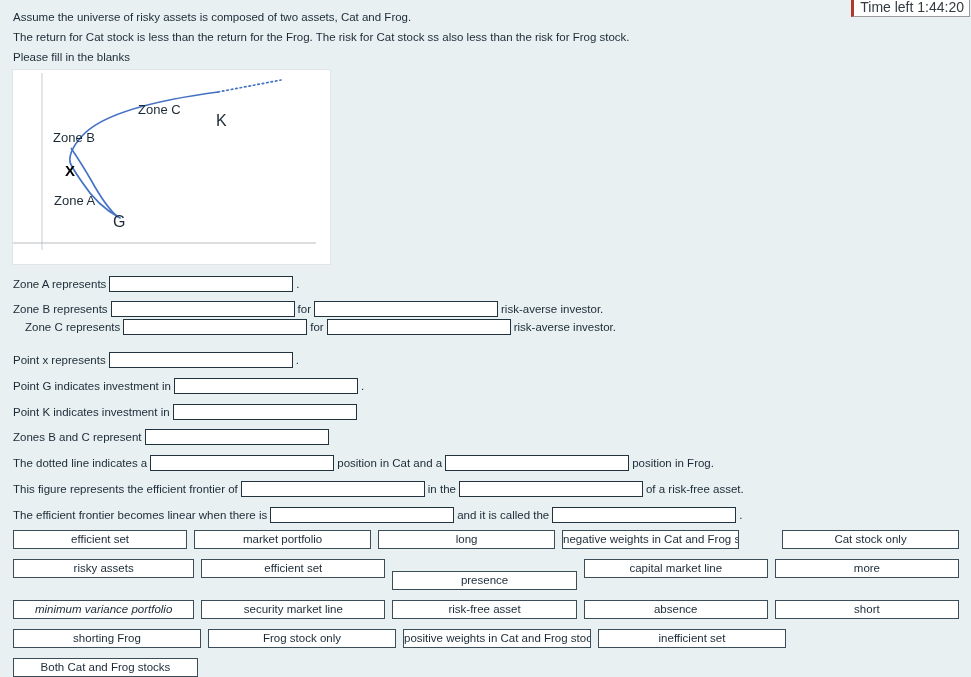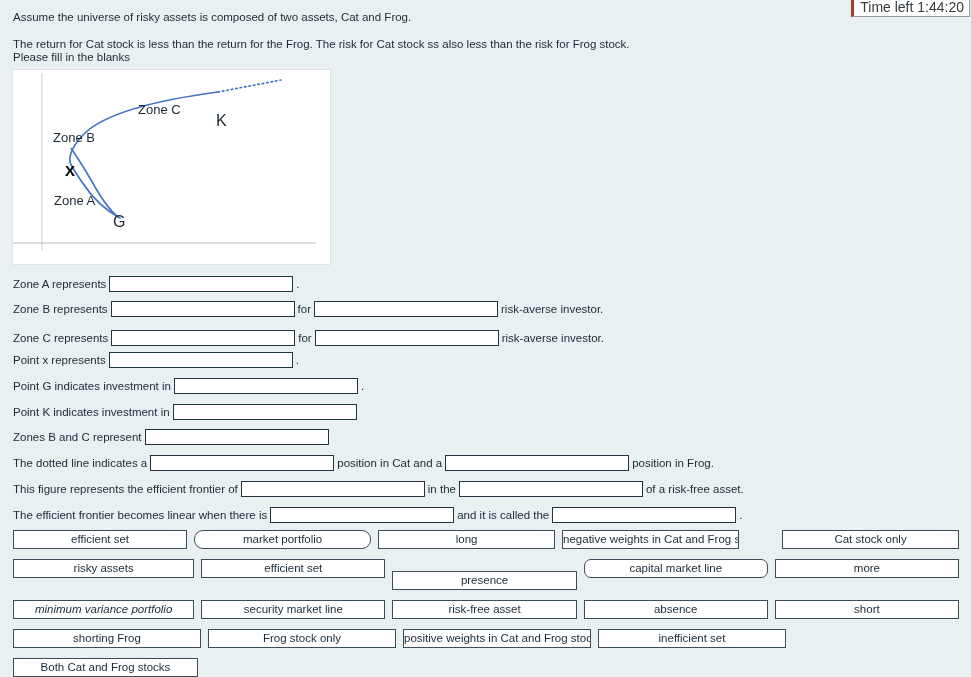--- a/index.html
+++ b/index.html
@@ -35,21 +35,21 @@
 
   
   .intro {
     position: absolute;
     left: 13px;
     white-space: nowrap;
     font-size: 11.5px;
     color: #1b2a36;
   }
   #intro-1 { top: 11px; }
-  #intro-2 { top: 31px; margin-top: 7px; }
+  #intro-2 { top: 31px; }
   #intro-3 { top: 51px; }
 
   
   #figure-box {
     position: absolute;
     left: 12px;
     top: 69px;
     width: 319px;
     height: 196px;
     background: #ffffff;
@@ -152,21 +152,21 @@
       <input type="text" class="blank" style="width: 184px;">
       <span class="txt">.</span>
     </div>
     <div class="row" style="top: 299px;">
       <span class="txt">Zone B represents</span>
       <input type="text" class="blank" style="width: 184px;">
       <span class="txt">for</span>
       <input type="text" class="blank" style="width: 184px;">
       <span class="txt">risk-averse investor.</span>
     </div>
-    <div class="row" style="top: 328px;">
+    <div class="row" style="top: 317px; margin-left: 12px;">
       <span class="txt">Zone C represents</span>
       <input type="text" class="blank" style="width: 184px;">
       <span class="txt">for</span>
       <input type="text" class="blank" style="width: 184px;">
       <span class="txt">risk-averse investor.</span>
     </div>
     <div class="row" style="top: 350px;">
       <span class="txt">Point x represents</span>
       <input type="text" class="blank" style="width: 184px;">
       <span class="txt">.</span>
@@ -203,30 +203,30 @@
       <input type="text" class="blank" style="width: 184px;">
       <span class="txt">and it is called the</span>
       <input type="text" class="blank" style="width: 184px;">
       <span class="txt">.</span>
     </div>
   </div>
 
 <div id="bank">
     <div class="bank-row">
       <div class="chip" style="width: 185px;">efficient set</div>
-      <div class="chip" style="width: 188px; border-radius: 9px;">market portfolio</div>
+      <div class="chip" style="width: 188px;">market portfolio</div>
       <div class="chip" style="width: 188px;">long</div>
       <div class="chip" style="width: 188px;">negative weights in Cat and Frog stocks</div>
       <div class="chip" style="width: 188px; margin-left: 36px;">Cat stock only</div>
     </div>
     <div class="bank-row">
       <div class="chip" style="width: 185px;">risky assets</div>
       <div class="chip" style="width: 188px;">efficient set</div>
       <div class="chip" style="width: 188px; margin-top: 12px;">presence</div>
-      <div class="chip" style="width: 188px; border-radius: 7px;">capital market line</div>
+      <div class="chip" style="width: 188px;">capital market line</div>
       <div class="chip" style="width: 188px;">more</div>
     </div>
     <div class="bank-row">
       <div class="chip" style="width: 185px; font-style: italic;">minimum variance portfolio</div>
       <div class="chip" style="width: 188px;">security market line</div>
       <div class="chip" style="width: 188px;">risk-free asset</div>
       <div class="chip" style="width: 188px; text-align: center;">absence</div>
       <div class="chip" style="width: 188px;">short</div>
     </div>
     <div class="bank-row">

